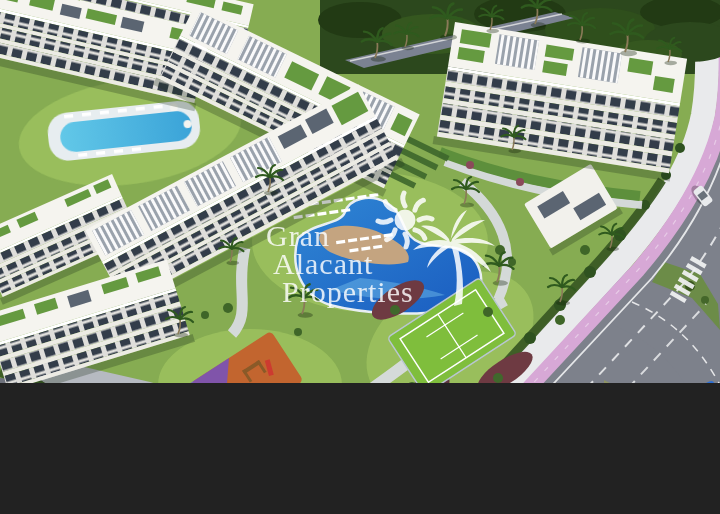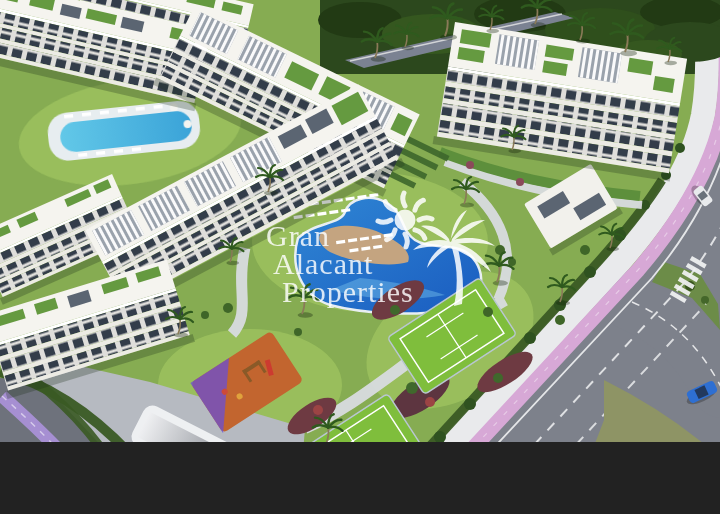--- a/index.html
+++ b/index.html
@@ -1,16 +1,16 @@
 <!DOCTYPE html>
 <html><head>
 <meta charset="utf-8">
 <style>
   html,body{margin:0;padding:0;background:#222;}
-  #stage{width:720px;height:442px;position:relative;overflow:hidden;}
+  #stage{width:720px;height:383px;position:relative;overflow:hidden;}
   svg{display:block;}
   .wm-text{font-family:"Liberation Serif","DejaVu Serif",serif;font-size:30px;letter-spacing:1px;opacity:.82;}
 </style>
 </head>
 <body>
 
 <div id="stage">
 <svg width="720" height="514" viewBox="0 0 720 514" xmlns="http://www.w3.org/2000/svg">
 <defs>
   <linearGradient id="gradLagoon" x1="0" y1="0" x2="1" y2="1">

